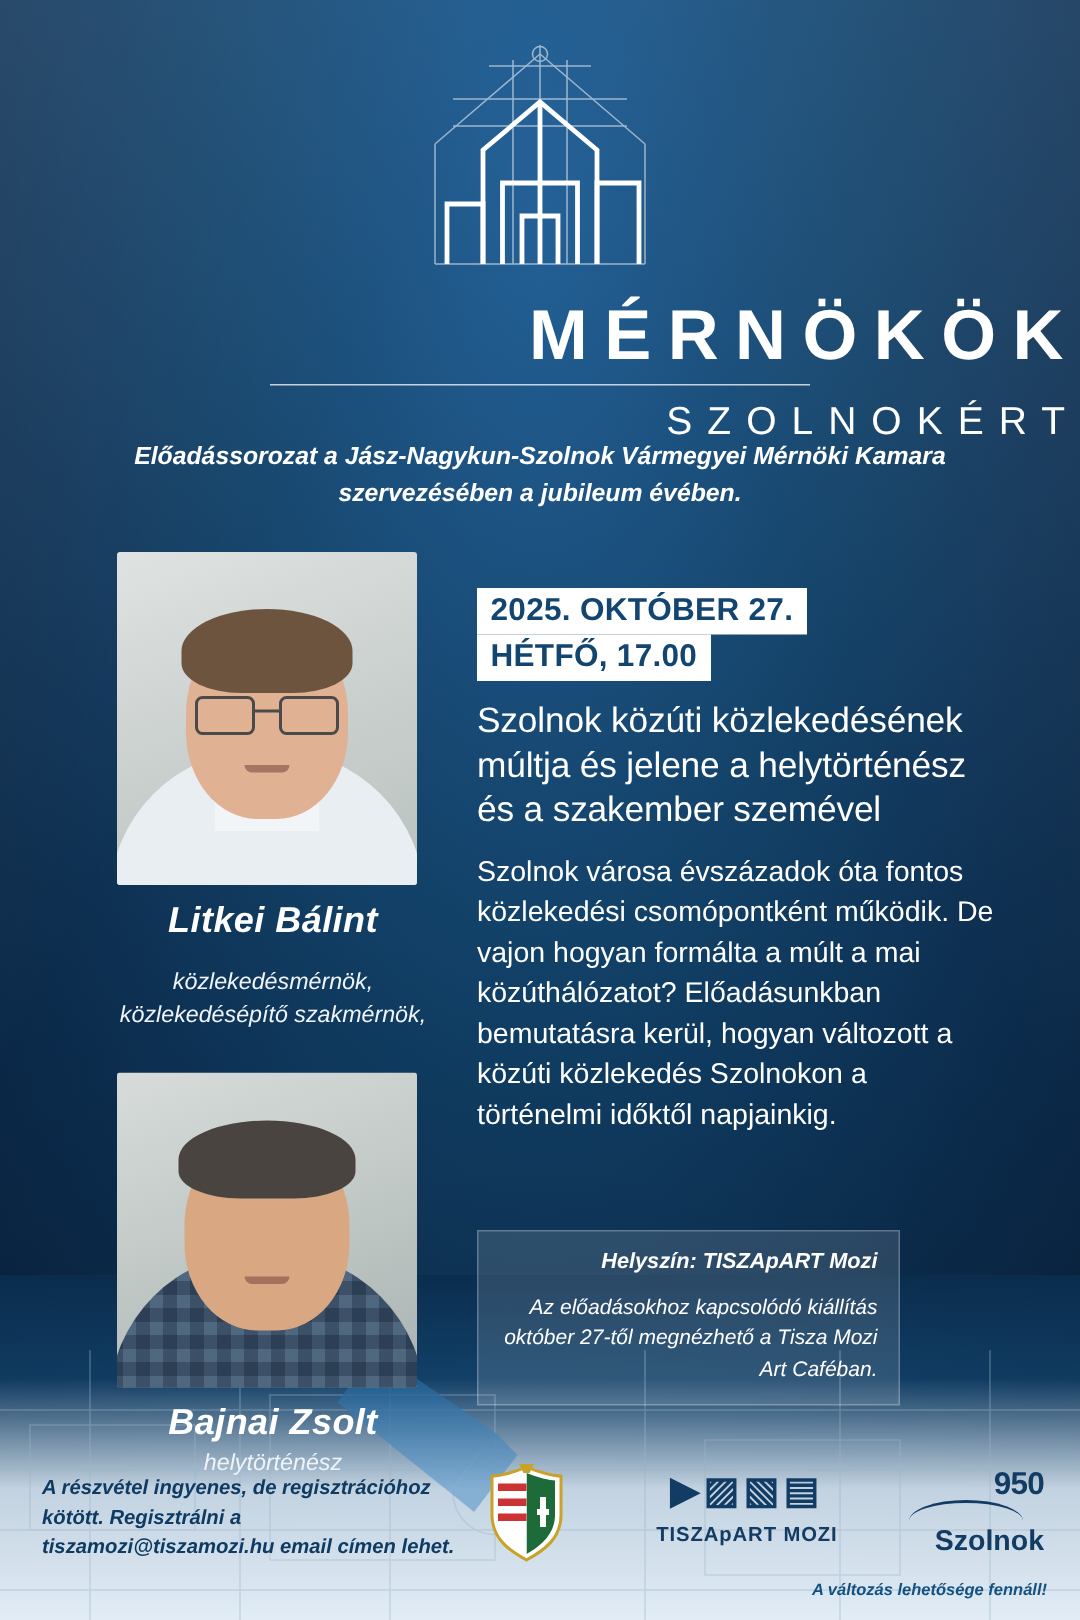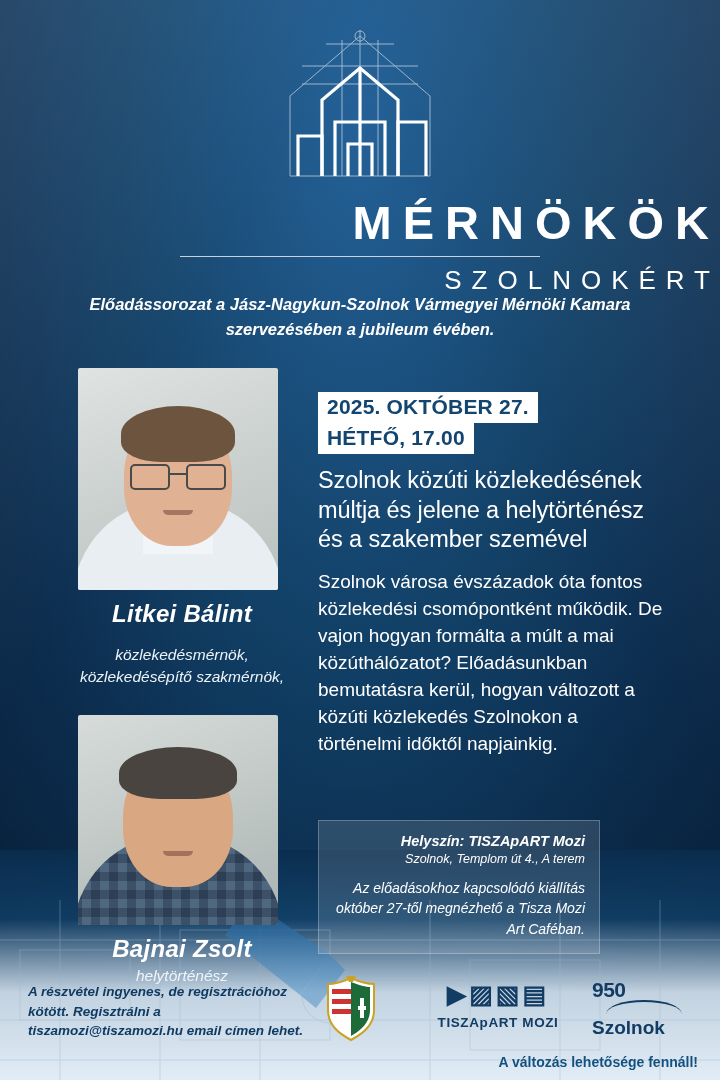--- a/index.html
+++ b/index.html
@@ -285,21 +285,21 @@
     margin-top: 8px;
     font-size: 13.5px;
     font-weight: bold;
     letter-spacing: 0.6px;
   }
   .szolnok-logo {
     position: absolute;
     left: 592px;
     top: 978px;
     width: 104px;
-    text-align: left;
+    text-align: right;
     color: #123c63;
   }
   .sz-950 {
     font-size: 21px;
     font-weight: bold;
     letter-spacing: -0.5px;
   }
   .sz-arc {
     width: 76px; height: 14px;
     margin: -2px auto 0 auto;
@@ -309,21 +309,22 @@
   }
   .sz-name {
     font-size: 19px;
     font-weight: bold;
     margin-top: 1px;
   }
   .slogan {
     position: absolute;
     right: 22px;
     top: 1054px;
-    font-size: 14px;
+    font-size: 11px;
+    font-style: italic;
     font-weight: bold;
     color: #14517f;
   }
 </style>
 </head>
 <body>
 
 <div class="poster">
   <div class="streaks"></div>
 
@@ -413,21 +414,20 @@
     <div class="date-badges">
       <div class="badge">2025. OKTÓBER 27.</div><br>
       <div class="badge">HÉTFŐ, 17.00</div>
     </div>
     <div class="talk-title">Szolnok közúti közlekedésének múltja és jelene a helytörténész és a szakember szemével</div>
     <div class="talk-body">Szolnok városa évszázadok óta fontos közlekedési csomópontként működik. De vajon hogyan formálta a múlt a mai közúthálózatot? Előadásunkban bemutatásra kerül, hogyan változott a közúti közlekedés Szolnokon a történelmi időktől napjainkig.</div>
   </div>
 
   <div class="venue-box">
     <div class="venue-line1">Helyszín: TISZApART Mozi</div>
-    <div class="venue-line2">Szolnok, Templom út 4., A terem</div>
     <div class="venue-line3">Az előadásokhoz kapcsolódó kiállítás október 27-től megnézhető a Tisza Mozi Art Caféban.</div>
   </div>
 
   <div class="footer-note">A részvétel ingyenes, de regisztrációhoz kötött. Regisztrálni a tiszamozi@tiszamozi.hu email címen lehet.</div>
 
   <svg class="crest" viewBox="0 0 58 66">
     <path d="M29,2 C38,6 48,8 52,8 L52,34 C52,50 40,58 29,64 C18,58 6,50 6,34 L6,8 C10,8 20,6 29,2 Z" fill="#ffffff" stroke="#c9a227" stroke-width="2"></path>
     <path d="M29,6 C36,9 45,11 48,11 L48,34 C48,47 38,55 29,60 L29,6 Z" fill="#1e6b3a"></path>
     <path d="M29,6 C22,9 13,11 10,11 L10,34 C10,47 20,55 29,60 L29,6 Z" fill="#ffffff"></path>
     <g fill="#cc3333">

